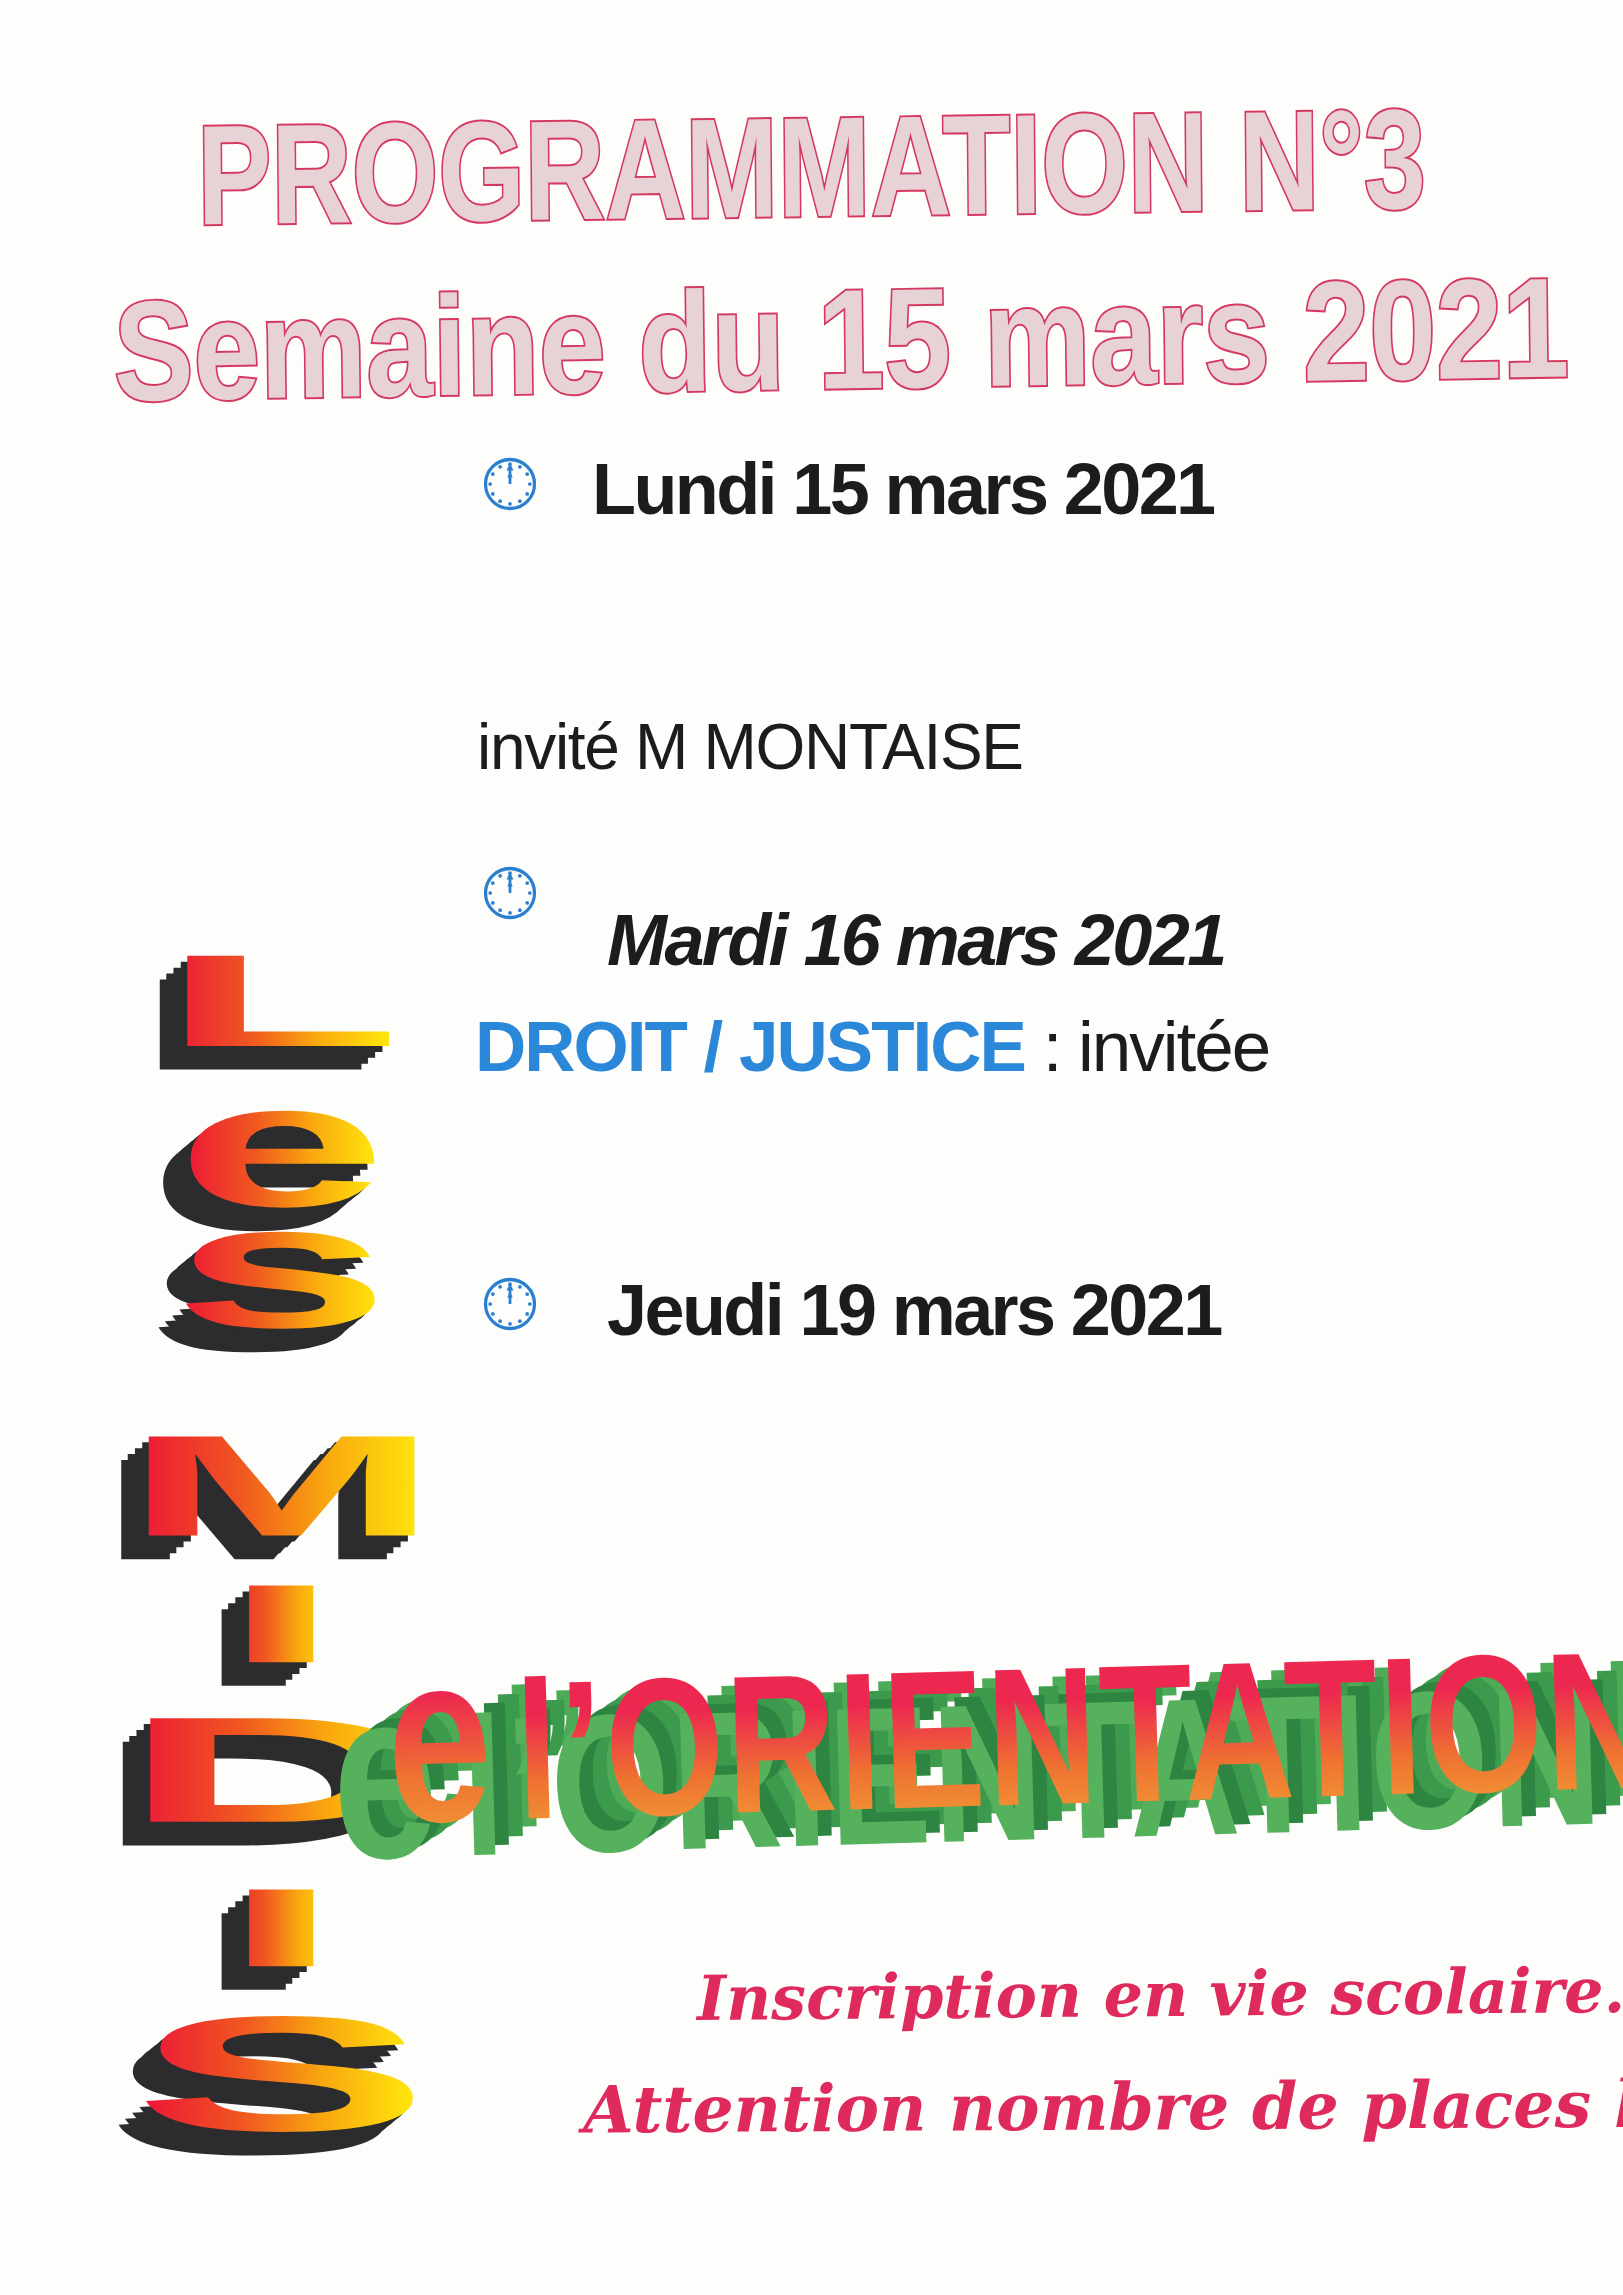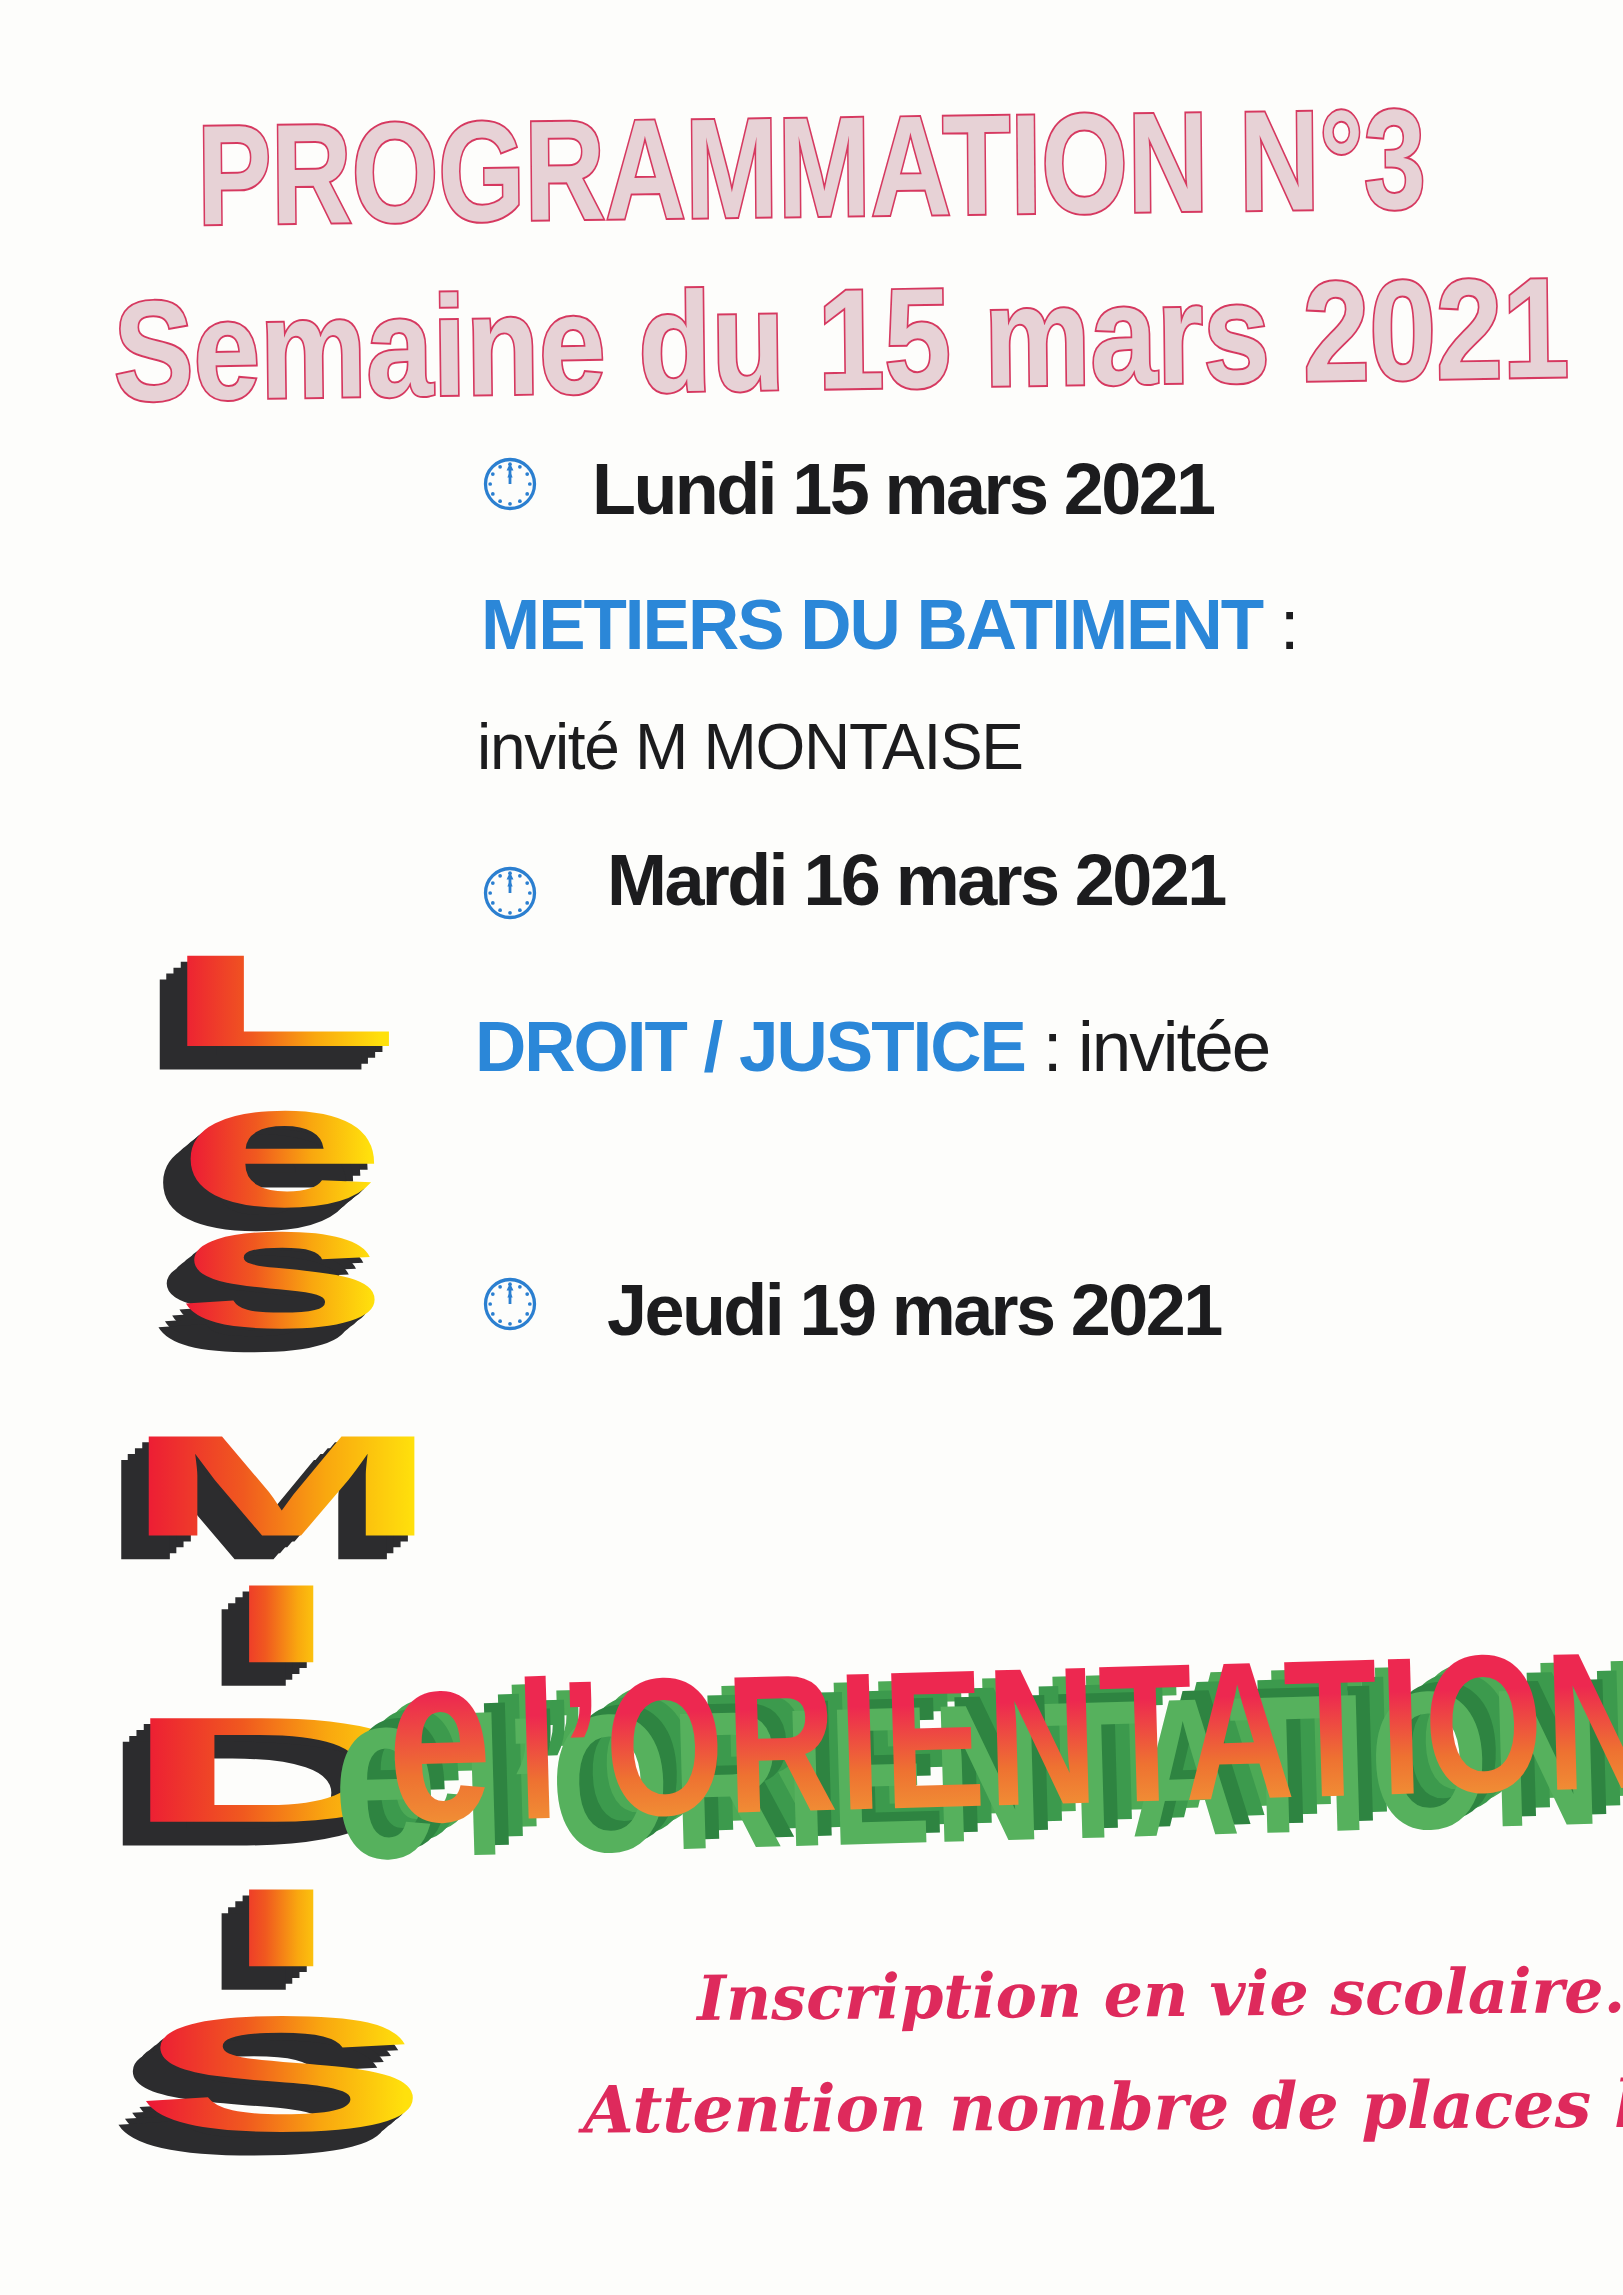--- a/index.html
+++ b/index.html
@@ -26,21 +26,21 @@
   .clock { position:absolute; width:56px; height:56px; }
   .c1 { left:482px; top:456px; }
   .c2 { left:482px; top:865px; }
   .c3 { left:482px; top:1276px; }
 
   .day {
     position:absolute; font-weight:bold; font-size:72px; line-height:1;
     letter-spacing:-2.6px; white-space:nowrap; color:#1c1c1e;
   }
   .d1 { left:592px; top:453px; }
-  .d2 { left:607px; top:844px; }
+  .d2 { left:607px; top:904px;font-style:italic; }
   .d3 { left:607px; top:1274px; }
 
   .topic {
     position:absolute; font-size:71px; line-height:1; white-space:nowrap;
     letter-spacing:-2px;
   }
   .topic .blue { color:#2b87d8; font-weight:bold; }
   .topic .suffix { color:#1c1c1e; font-weight:normal; }
   .p1 { left:481px; top:589px; }
   .p2 { left:475px; top:1011px; }
@@ -146,21 +146,20 @@
     </defs>
   </svg>
 
   <div class="title t1">PROGRAMMATION N°3</div>
   <div class="title t2">Semaine du 15 mars 2021</div>
 
   <svg class="clock c1" viewBox="0 0 72 72">
       <use href="#clk"></use>
     </svg>
   <div class="day d1">Lundi 15 mars 2021</div>
-  <div class="topic p1"><span class="blue">METIERS DU BATIMENT</span><span class="suffix"> :</span></div>
   <div class="detail x1">invité M MONTAISE</div>
 
   <svg class="clock c2" viewBox="0 0 72 72">
       <use href="#clk"></use>
     </svg>
   <div class="day d2">Mardi 16 mars 2021</div>
   <div class="topic p2"><span class="blue">DROIT / JUSTICE</span><span class="suffix"> : invitée</span></div>
 
   <svg class="clock c3" viewBox="0 0 72 72">
       <use href="#clk"></use>

